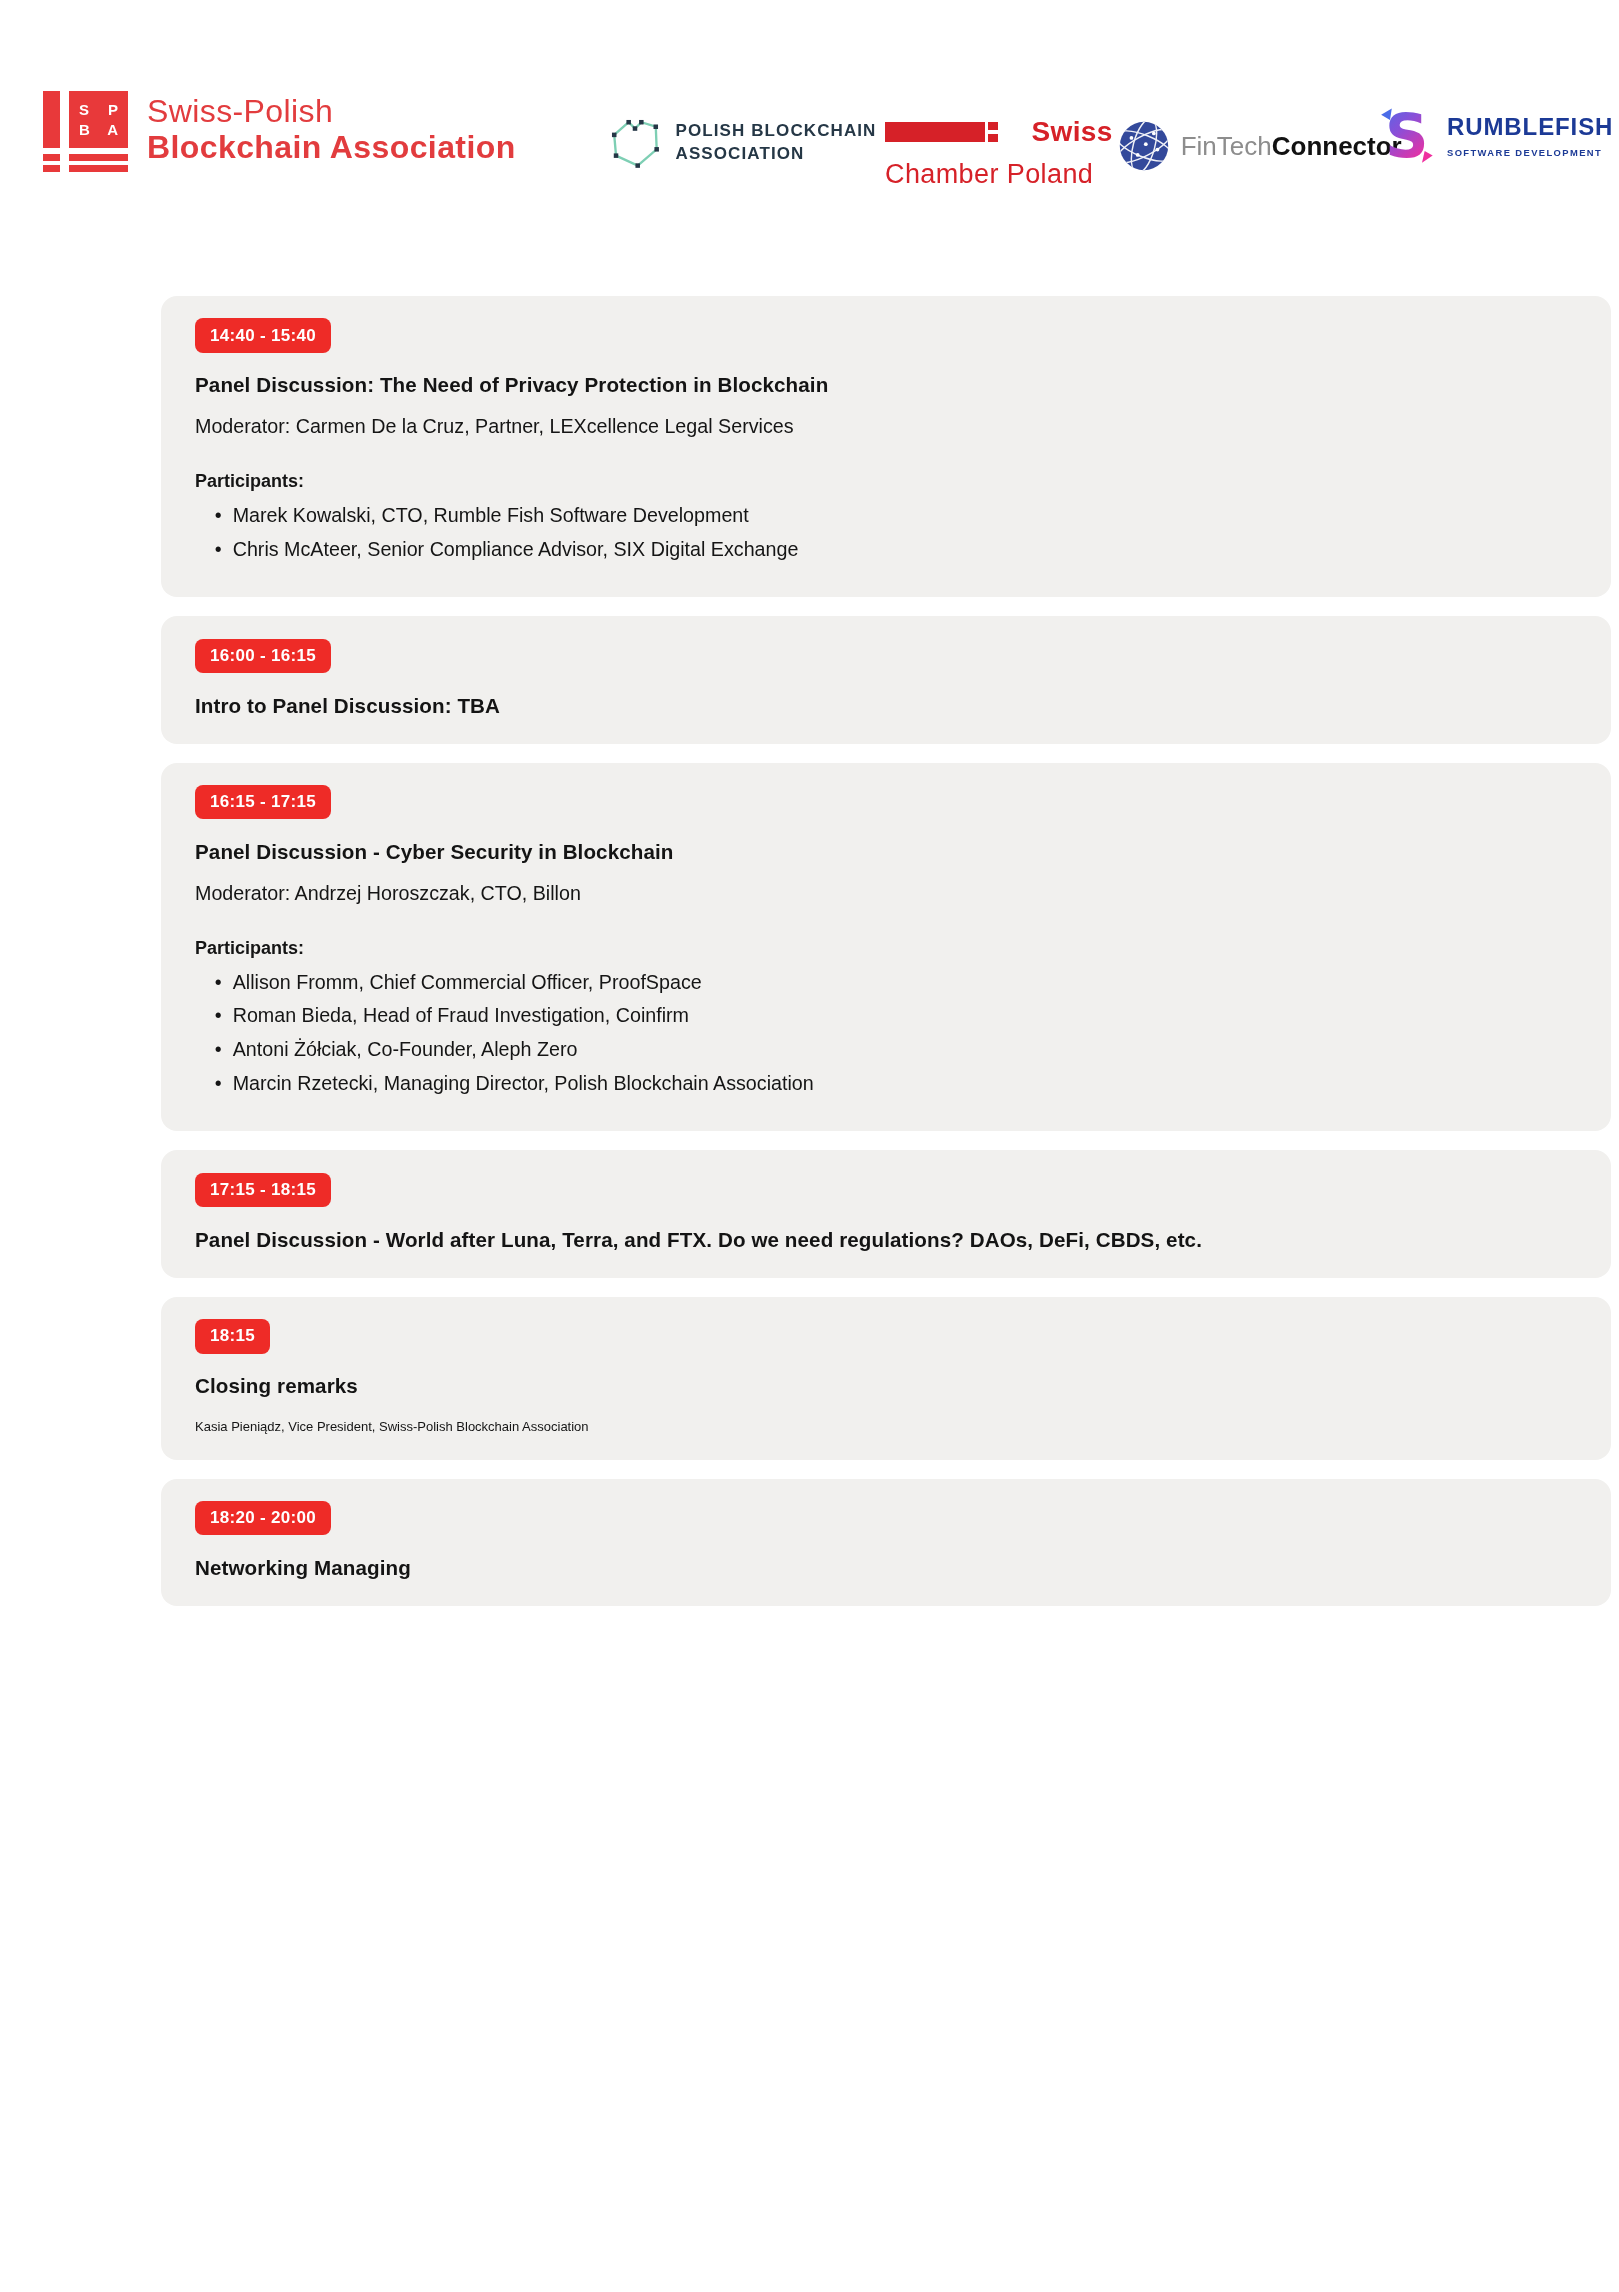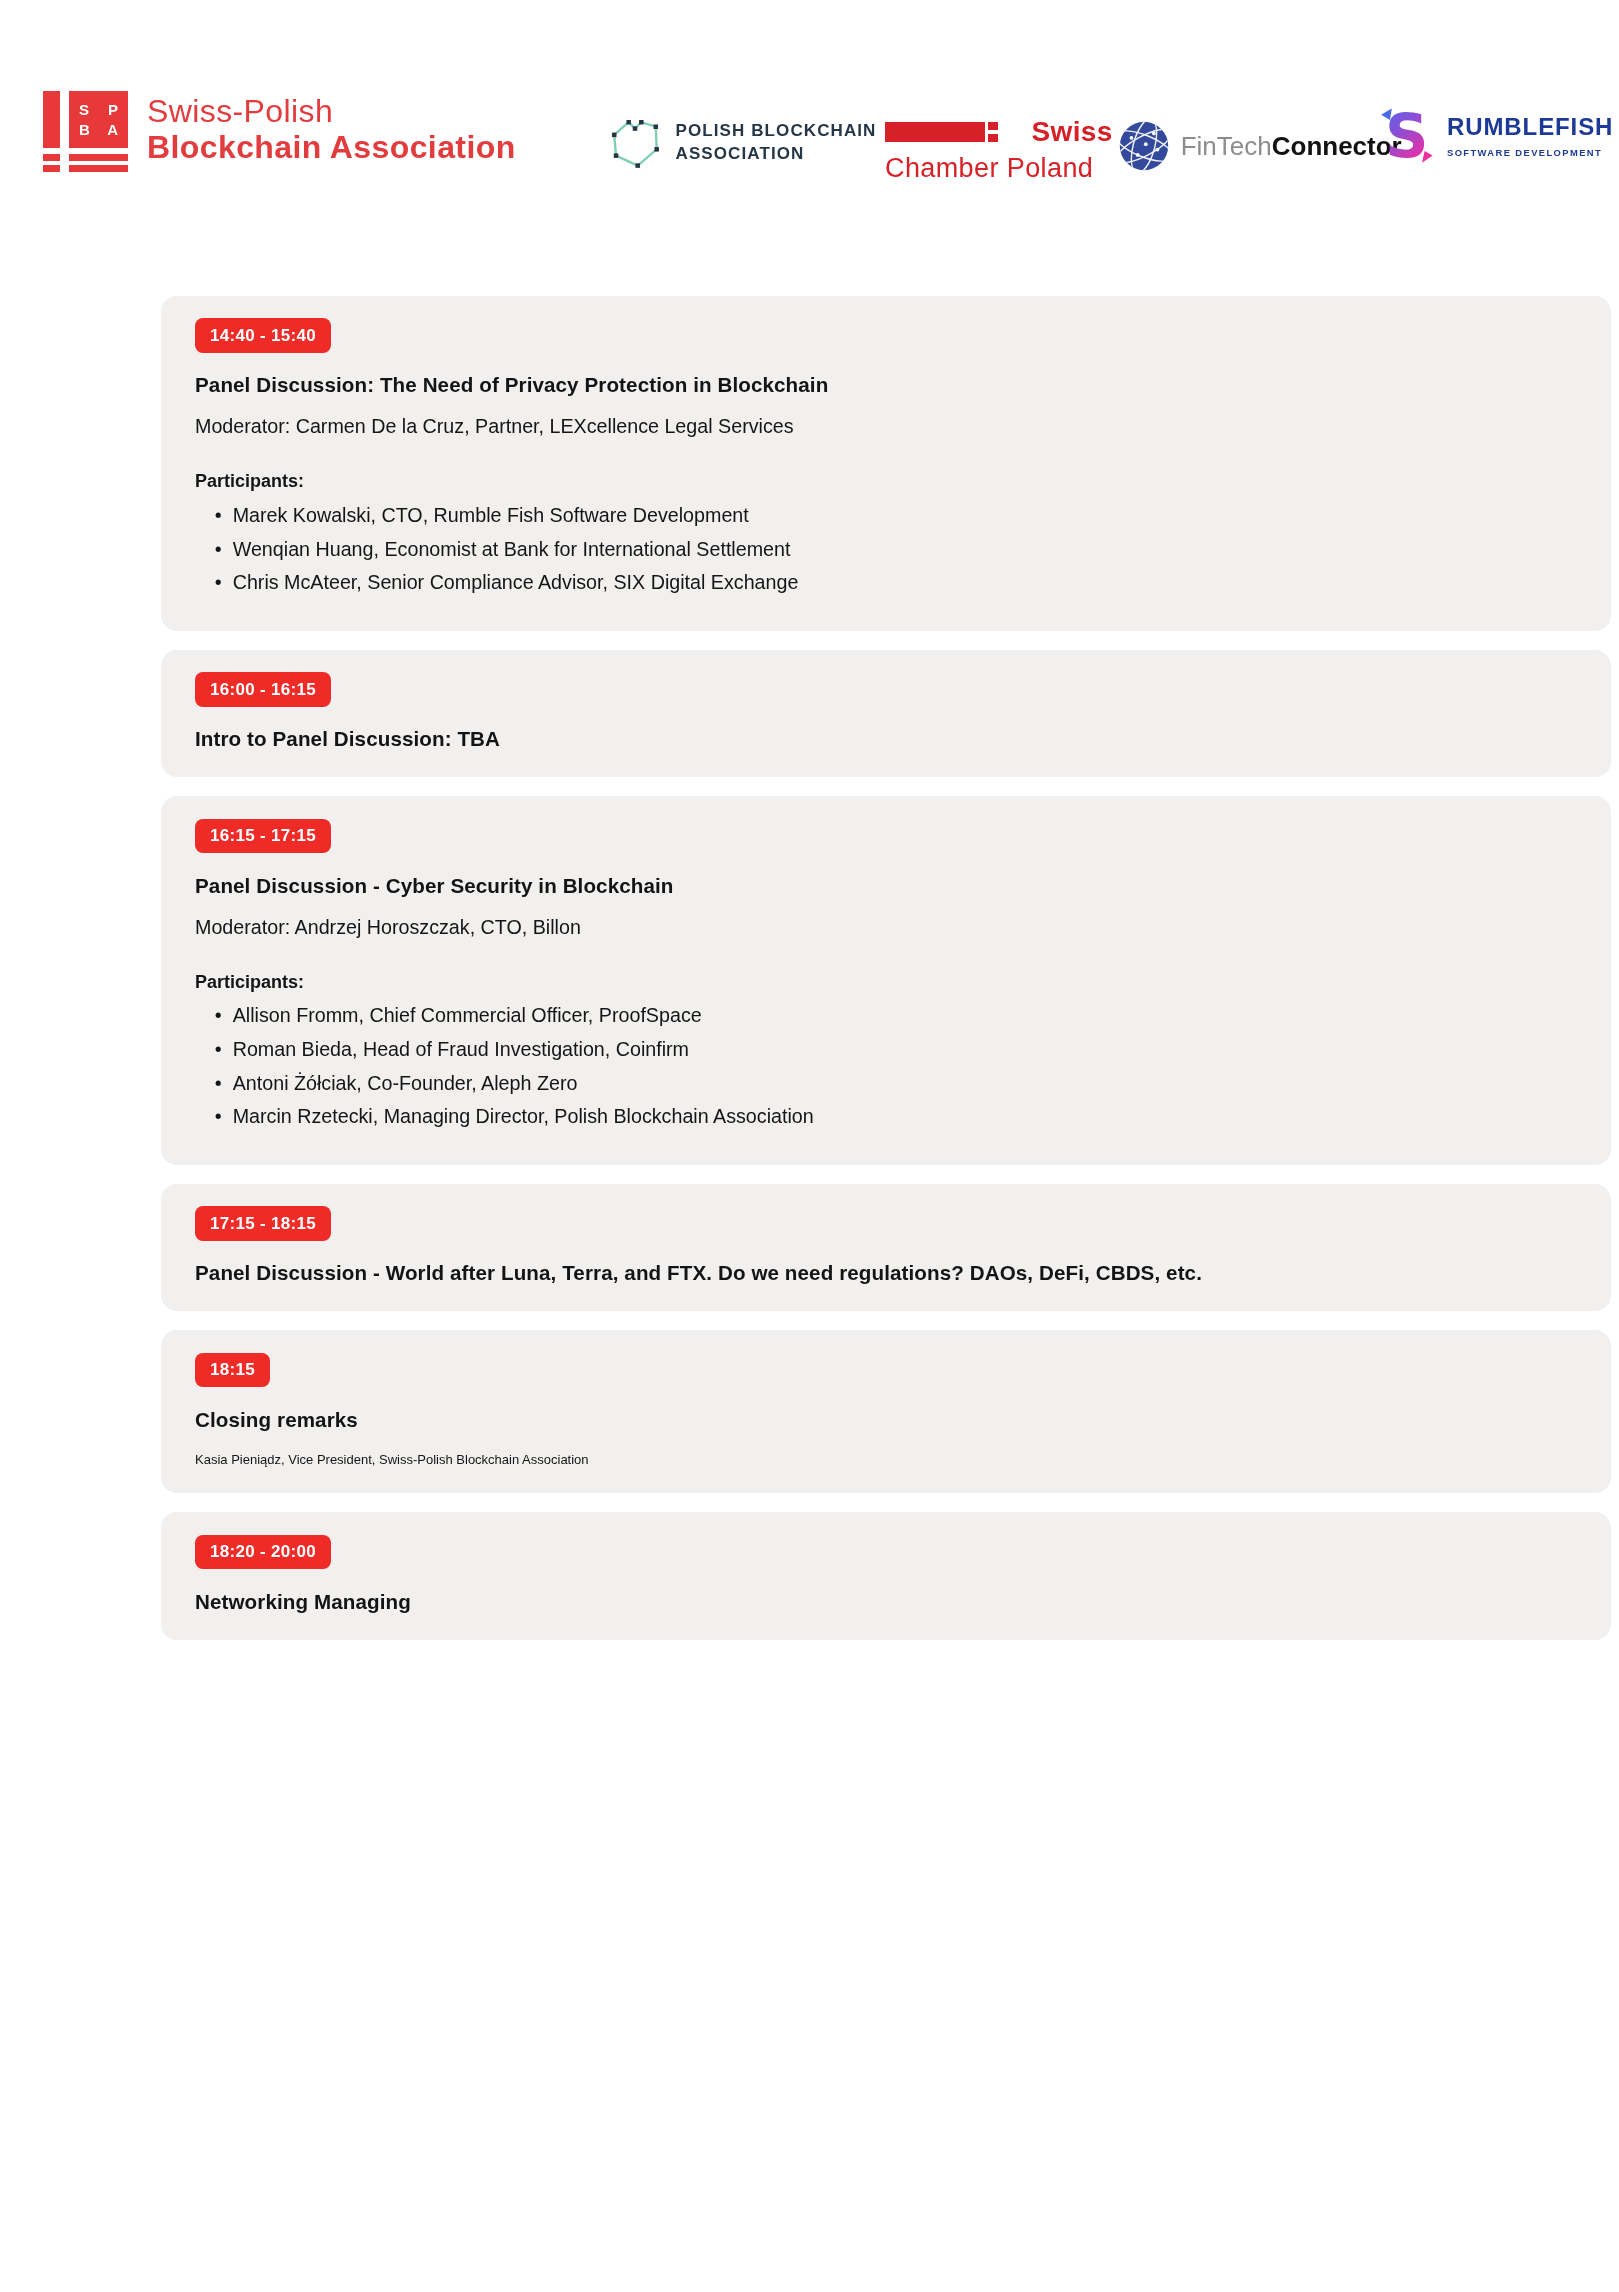--- a/index.html
+++ b/index.html
@@ -34,21 +34,21 @@
   .logo-pba { left: 607px; top: 115px; }
   .pba-text { margin-left: 12.5px; color: #253746; font-weight: bold; font-size: 17px; line-height: 1.35; letter-spacing: 1.1px; }
 
   
   .logo-swiss { left: 885px; top: 116px; display: block; }
   .swiss-row1 { display: flex; align-items: center; gap: 28px; }
   .swiss-bar { position: relative; width: 113px; height: 20.6px; background: #d62128; margin-right: 5.4px; }
   .swiss-bar .cross-v { position: absolute; right: 9.9px; top: 0; width: 3.6px; height: 20.6px; background: #ffffff; }
   .swiss-bar .cross-h { position: absolute; right: 0; top: 8px; width: 9.9px; height: 4.5px; background: #ffffff; }
   .swiss-word { color: #d62128; font-weight: bold; font-size: 28px; letter-spacing: 0.4px; }
-  .swiss-row2 { color: #d62128; font-size: 27px; font-weight: 400; margin-top: 5px; letter-spacing: 0.4px; }
+  .swiss-row2 { color: #d62128; font-size: 27px; font-weight: 400; margin-top: 11px; letter-spacing: 0.4px; }
 
   
   .logo-fintech { left: 1118px; top: 120px; }
   .fintech-text { margin-left: 10.7px; font-size: 26px; }
   .fintech-text .w1 { color: #8d8d8d; font-weight: 400; }
   .fintech-text .w2 { color: #121212; font-weight: bold; }
 
   
   .logo-rumblefish { left: 1374px; top: 100px; }
   .rf-text { margin-left: 9px; color: #1c3a96; }
@@ -186,21 +186,20 @@
 
 <main class="schedule">
   <section class="card">
     <span class="badge">14:40 - 15:40</span>
     <h3 class="session-title">Panel Discussion: The Need of Privacy Protection in Blockchain</h3>
     <p class="session-moderator">Moderator: Carmen De la Cruz, Partner, LEXcellence Legal Services</p>
     <div class="participants-block">
       <p class="participants-label">Participants:</p>
       <ul class="participants-list">
           <li>Marek Kowalski, CTO, Rumble Fish Software Development</li>
-          <li>Wenqian Huang, Economist at Bank for International Settlement</li>
           <li>Chris McAteer, Senior Compliance Advisor, SIX Digital Exchange</li>
         </ul>
     </div>
     
   </section>
 
 
   <section class="card">
     <span class="badge">16:00 - 16:15</span>
     <h3 class="session-title">Intro to Panel Discussion: TBA</h3>

